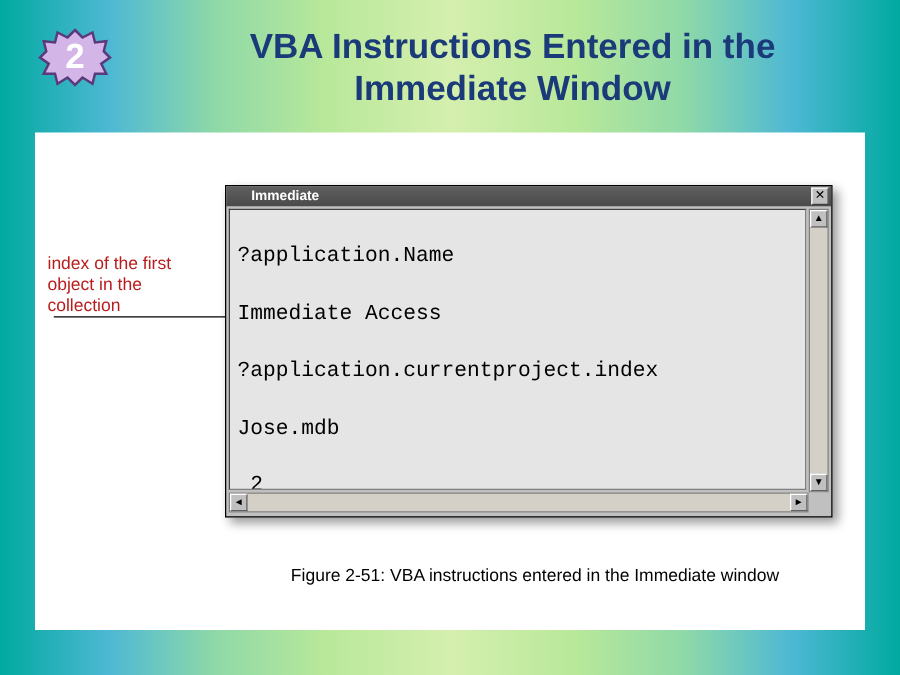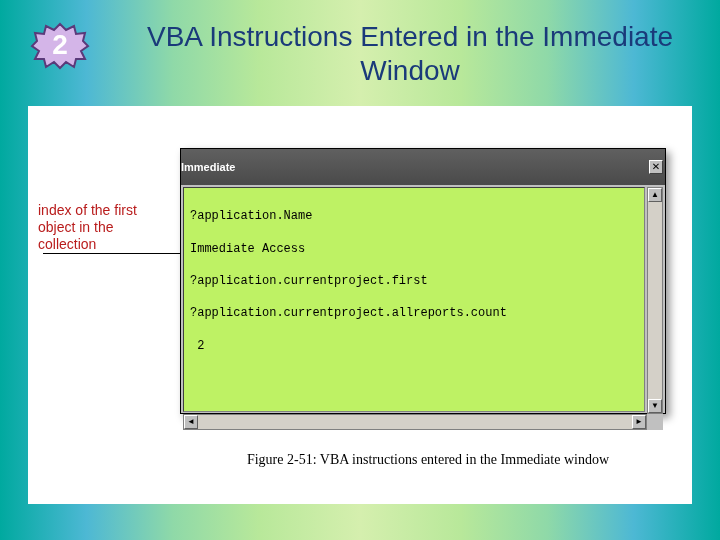--- a/index.html
+++ b/index.html
@@ -46,21 +46,21 @@
   font-weight: bold;
   font-family: Arial, sans-serif;
 }
 .title {
   position: absolute;
   top: 20px;
   left: 130px;
   width: 560px;
   color: #1a3a7a;
   font-size: 28px;
-  font-weight: normal;
+  font-weight: bold;
   text-align: center;
   line-height: 1.2;
 }
 .content {
   position: absolute;
   top: 106px;
   left: 28px;
   width: 664px;
   height: 398px;
   background: #fff;
@@ -87,26 +87,26 @@
   position: absolute;
   top: 42px;
   left: 152px;
   width: 486px;
   height: 266px;
   background: #c0c0c0;
   border: 1px solid #000;
   box-shadow: 4px 4px 8px rgba(0,0,0,0.4);
 }
 .titlebar {
-  height: 36px;
+  height: 16px;
   background: linear-gradient(#606060, #4a4a4a);
   display: flex;
   align-items: center;
   justify-content: space-between;
-  padding: 0 2px 0 0;
+  padding: 0 2px 0 20px;
 }
 .titlebar-text {
   color: #fff;
   font-size: 11px;
   font-family: Tahoma, sans-serif;
   font-weight: bold;
 }
 .close-btn {
   width: 14px;
   height: 14px;
@@ -119,29 +119,29 @@
   text-align: center;
   color: #000;
   font-family: Arial, sans-serif;
 }
 .window-body {
   position: relative;
   height: 247px;
   padding: 2px;
 }
 .code-area {
-  background: #bef264;
+  background: #e5e5e5;
   border: 1px solid #808080;
   border-top-color: #404040;
   border-left-color: #404040;
   width: calc(100% - 18px);
   height: calc(100% - 18px);
   padding: 4px 6px;
   font-family: "Courier New", monospace;
-  font-size: 12px;
+  font-size: 17px;
   line-height: 1.35;
   white-space: pre;
   overflow: hidden;
   color: #000;
 }
 .code-line { display: block; }
 .vscroll {
   position: absolute;
   top: 2px;
   right: 2px;
@@ -182,21 +182,21 @@
   right: 2px;
   width: 16px;
   height: 16px;
   background: #c0c0c0;
 }
 .caption {
   position: absolute;
   bottom: 36px;
   left: 160px;
   width: 480px;
-  font-family: Liberation Serif, serif;
+  font-family: Liberation Sans, sans-serif;
   font-size: 14px;
   color: #000;
   text-align: center;
 }
 </style>
 </head>
 <body>
 
 <div class="slide">
 
@@ -218,22 +218,22 @@
       <div class="titlebar">
         <span class="titlebar-text">Immediate</span>
         <div class="close-btn">
           <span>✕</span>
         </div>
       </div>
       <div class="window-body">
         <div class="code-area">
 <span class="code-line">?application.Name</span>
 <span class="code-line">Immediate Access</span>
-<span class="code-line">?application.currentproject.first</span>
-<span class="code-line">?application.currentproject.allreports.count</span>
+<span class="code-line">?application.currentproject.index</span>
+<span class="code-line">Jose.mdb</span>
 <span class="code-line"> 2</span>
 
 
 
 
         </div>
         <div class="vscroll">
           <div class="scroll-btn"><span>▲</span></div>
           <div class="scroll-btn"><span>▼</span></div>
         </div>

